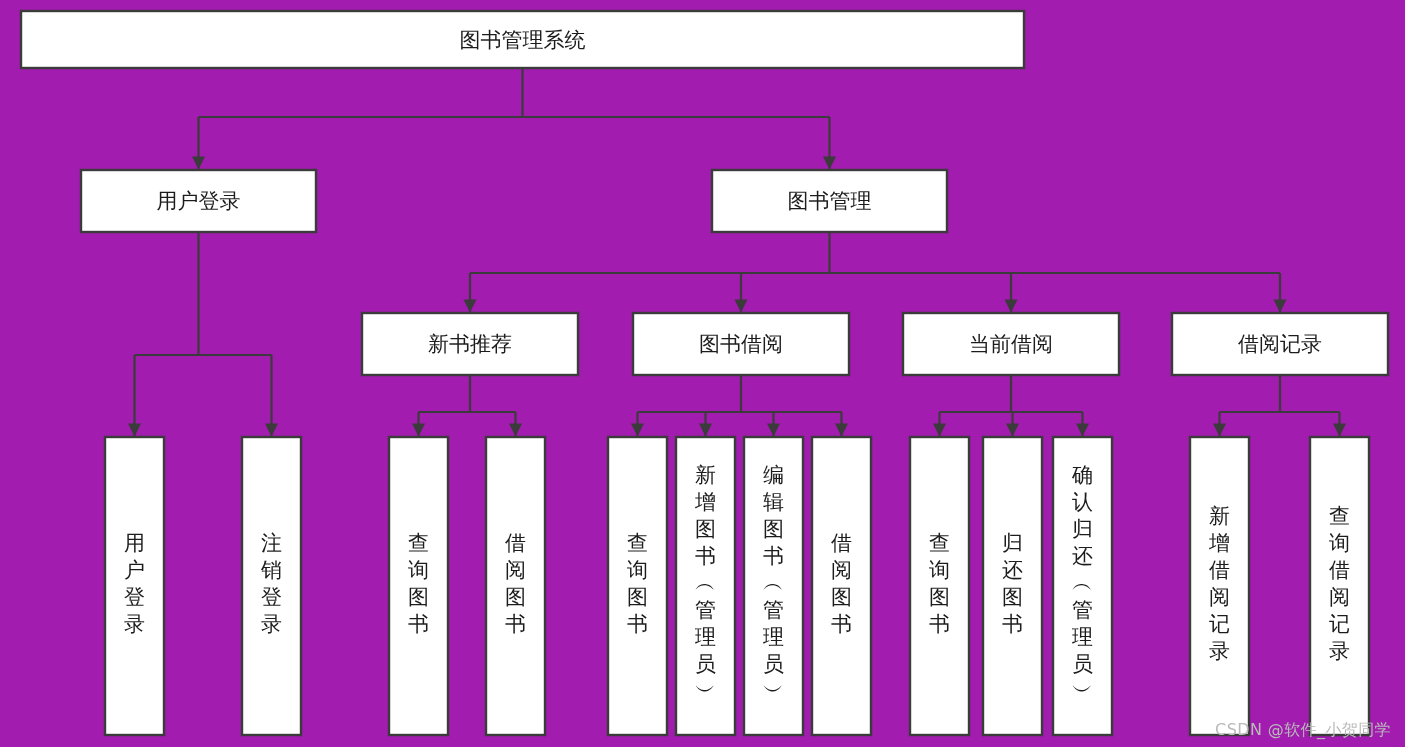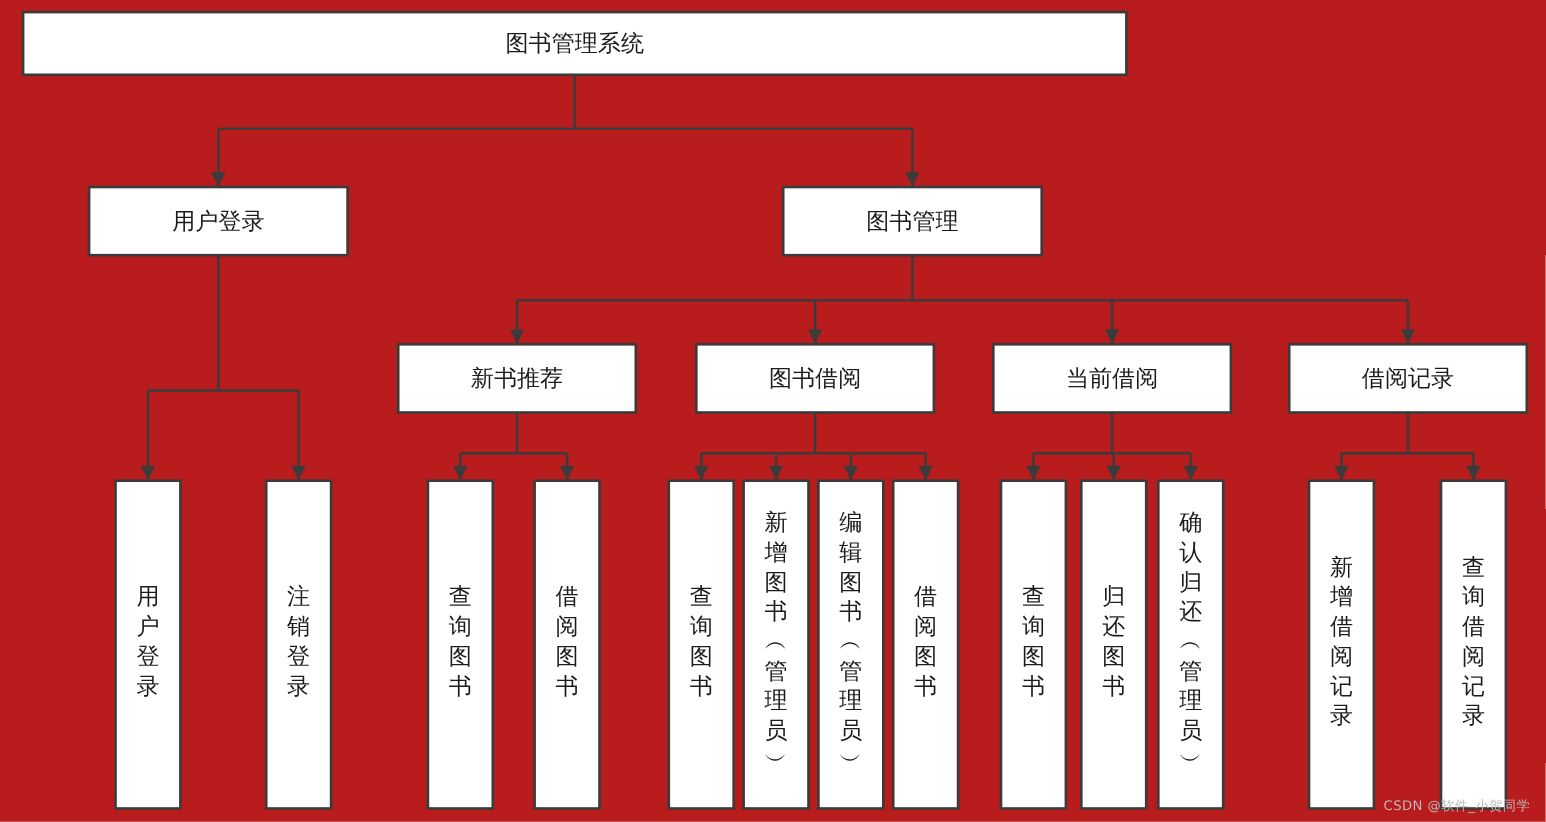--- a/index.html
+++ b/index.html
@@ -11,21 +11,21 @@
   body {
     width: 1405px;
     height: 747px;
     overflow: hidden;
     font-family: "DejaVu Sans", "Liberation Sans", sans-serif;
   }
   #diagram-root {
     position: relative;
     width: 1405px;
     height: 747px;
-    background: #b91c1c;
+    background: #a21caf;
   }
   svg.diagram-canvas {
     display: block;
     width: 1405px;
     height: 747px;
   }
   .node-box {
     fill: #ffffff;
     stroke: #3b3b3b;
     stroke-width: 2.4;
@@ -56,21 +56,21 @@
     fill: #1c1c1c;
     font-family: "DejaVu Sans", "Liberation Sans", sans-serif;
     font-size: 21px;
     text-anchor: middle;
   }
   .watermark-text {
     position: absolute;
     right: 14px;
     bottom: 6px;
     font-family: "DejaVu Sans", "Liberation Sans", sans-serif;
-    font-size: 12px;
+    font-size: 16px;
     color: #b9b9b9;
     letter-spacing: 0.4px;
     white-space: nowrap;
     pointer-events: none;
   }
 </style>
 </head>
 <body>
 
 <div id="diagram-root">

